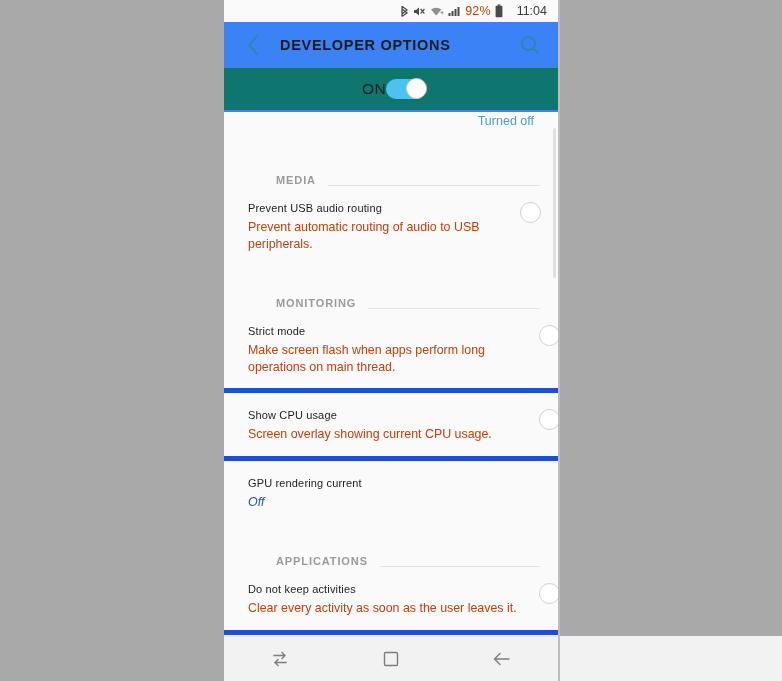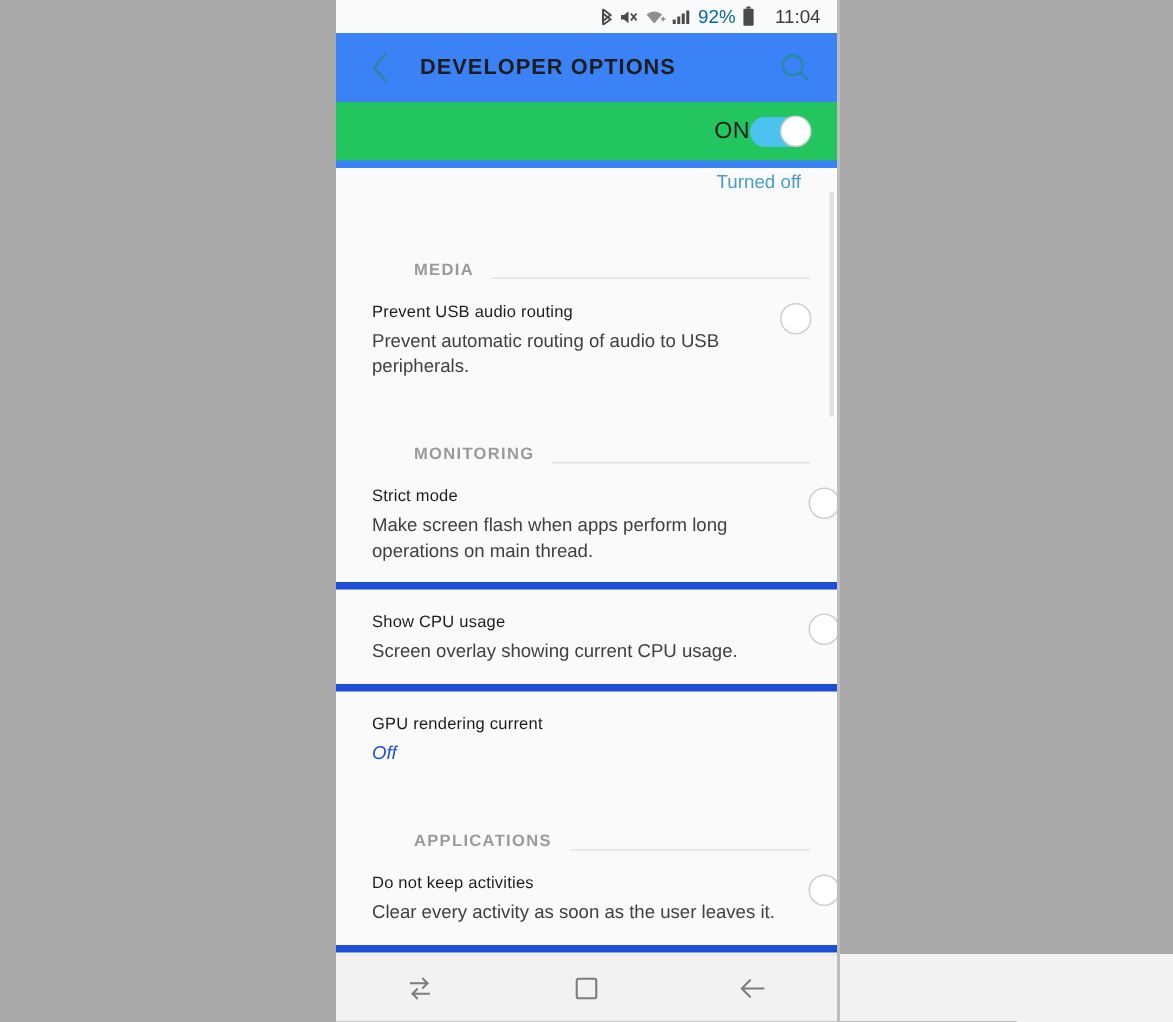--- a/index.html
+++ b/index.html
@@ -28,21 +28,21 @@
 
   
   .statusbar {
     height:22px; flex:0 0 22px;
     background:#fafafa;
     display:flex; align-items:center; justify-content:flex-end;
     padding-right:11px; gap:4px;
     color:#4a4a4a;
   }
   .statusbar .ic { display:flex; align-items:center; }
-  .statusbar .txt { font-size:12.5px; color:#0369a1; letter-spacing:.1px; }
+  .statusbar .txt { font-size:12.5px; color:#c2410c; letter-spacing:.1px; }
   .statusbar .clock { font-size:12.5px; color:#3c3c3c; margin-left:10px; }
 
   
   .appbar {
     height:46px; flex:0 0 46px;
     background:#3b82f6;
     display:flex; align-items:center;
     padding:0 14px 0 16px;
   }
   .appbar .back { width:26px; height:26px; display:flex; align-items:center; justify-content:center; cursor:pointer; }
@@ -50,24 +50,24 @@
     flex:1;
     margin-left:14px;
     font-size:14.5px; font-weight:bold;
     letter-spacing:.7px; color:#1d1d1d;
   }
   .appbar .search { width:28px; height:28px; display:flex; align-items:center; justify-content:center; cursor:pointer; }
 
   
   .onrow {
     flex:0 0 44px; height:44px;
-    background:#22c55e;
-    display:flex; align-items:center; justify-content:flex-end;
+    background:#0f766e;
+    display:flex; align-items:center; justify-content:center;
     padding:0 18px 0 24px;
-    border-bottom:5px solid #3b82f6;
+    border-bottom:2px solid #3b82f6;
     position:relative; z-index:5;
   }
   .onrow .lbl { font-size:15.5px; color:#1f1f1f; letter-spacing:.3px; }
 
   
   .body {
     flex:1 1 auto;
     background:#fafafa;
     position:relative;
     overflow:hidden;
@@ -97,21 +97,21 @@
     padding:12px 18px 13px 24px;
     min-height:44px;
     cursor:pointer;
   }
   .item.divided { border-top:5px solid #1d4ed8; }
   .item .texts { flex:1; padding-right:10px; }
   .item .t {
     font-size:11px; color:#1d1d1d; line-height:20px; letter-spacing:.15px;
   }
   .item .d {
-    font-size:12.4px; color:#404040; line-height:16.5px; margin-top:1px;
+    font-size:12.4px; color:#c2410c; line-height:16.5px; margin-top:1px;
   }
   .item .d.link { color:#1d4ed8;font-style:italic; }
   .item .sw { flex:0 0 auto; margin-top:5px; }
 
   
   .toggle { position:relative; width:40px; height:20px; border-radius:10px; cursor:pointer; }
   .toggle.on  { background:#4cc2ef; }
   .toggle.off { background:#dedede; }
   .toggle .knob {
     position:absolute; top:-1px; width:21px; height:21px; border-radius:50%;

